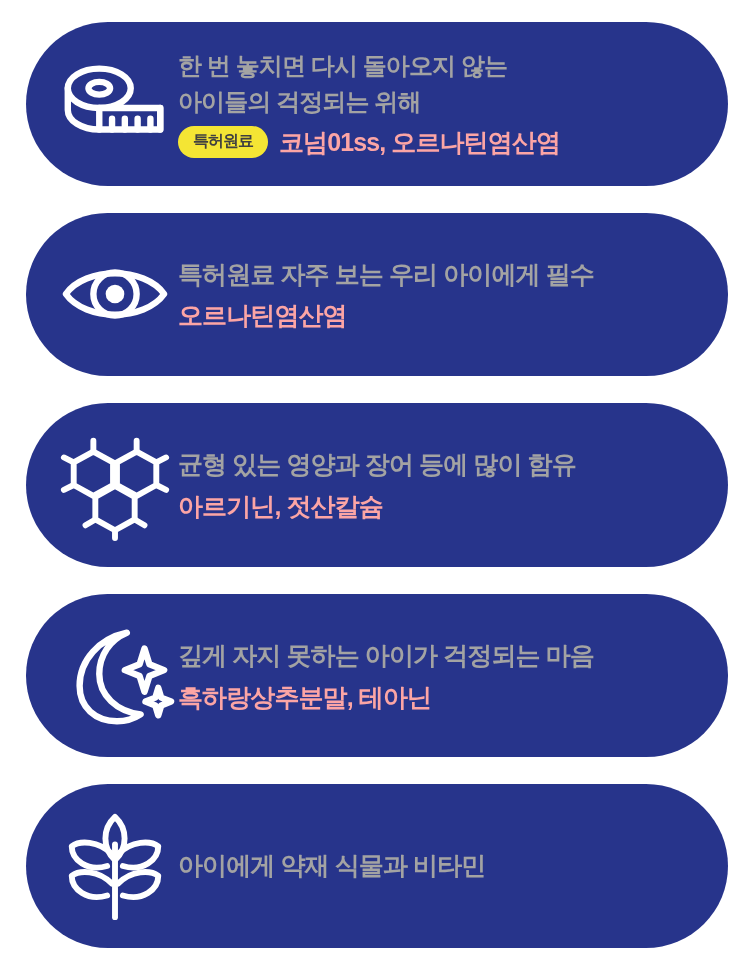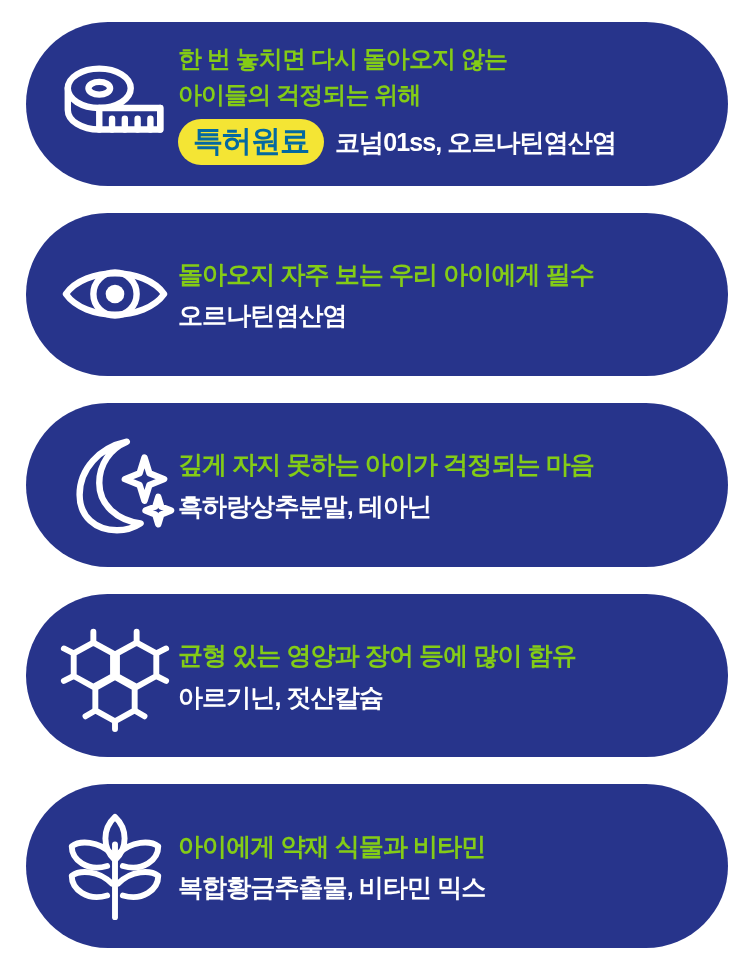--- a/index.html
+++ b/index.html
@@ -57,50 +57,50 @@
     flex: 1 1 auto;
     min-width: 0;
     display: flex;
     flex-direction: column;
     justify-content: center;
     gap: 2px;
     padding-left: 4px;
   }
 
   .headline {
-    color: #84cc16;
+    color: #a3a3a3;
     font-size: 25px;
     font-weight: 700;
     line-height: 1.42;
     letter-spacing: -0.9px;
     white-space: nowrap;
   }
 
   .ingredients-row {
     display: flex;
     align-items: center;
     gap: 11px;
     margin-top: 5px;
     white-space: nowrap;
   }
 
   .ingredient-badge {
     display: inline-block;
     background: #f4e534;
-    color: #0369a1;
-    font-size: 30px;
+    color: #404040;
+    font-size: 16px;
     font-weight: 700;
     letter-spacing: -1px;
     line-height: 1;
     padding: 7px 15px 9px 15px;
     border-radius: 999px;
   }
 
   .ingredients {
-    color: #ffffff;
+    color: #fca5a5;
     font-size: 25px;
     font-weight: 700;
     line-height: 1.3;
     letter-spacing: -0.9px;
   }
 
   .card-1 .headline { font-size: 24px; }
   .card-1 .ingredients { font-size: 25px; }
 </style>
 </head>
@@ -131,74 +131,71 @@
 
   <div class="benefit-card card-2">
     <div class="card-icon">
       <svg viewBox="0 0 120 112" fill="none" stroke="#ffffff" stroke-width="6.5" stroke-linecap="round" stroke-linejoin="round">
         <path d="M10 56 C30 28 90 28 110 56 C90 84 30 84 10 56 Z"></path>
         <circle cx="60" cy="56" r="22"></circle>
         <circle cx="60" cy="56" r="9.5" fill="#ffffff" stroke="none"></circle>
       </svg>
     </div>
     <div class="card-text">
-      <div class="headline">돌아오지 자주 보는 우리 아이에게 필수</div>
+      <div class="headline">특허원료 자주 보는 우리 아이에게 필수</div>
       <div class="ingredients-row">
         <span class="ingredients">오르나틴염산염</span>
-      </div>
-    </div>
-  </div>
-
-  <div class="benefit-card card-3">
-    <div class="card-icon">
-      <svg viewBox="0 0 120 112" fill="none" stroke="#ffffff" stroke-width="6.5" stroke-linecap="round" stroke-linejoin="round">
-        <path d="M72 12 C44 18 24 40 24 66 C24 88 40 102 62 102 C72 102 80 99 86 95
-                 C62 92 44 76 44 54 C44 35 55 19 72 12 Z"></path>
-        <path d="M90 28 L95 44 L110 50 L95 56 L90 72 L85 56 L70 50 L85 44 Z"></path>
-        <path d="M104 68 L107 78 L117 82 L107 86 L104 96 L101 86 L91 82 L101 78 Z"></path>
-      </svg>
-    </div>
-    <div class="card-text">
-      <div class="headline">깊게 자지 못하는 아이가 걱정되는 마음</div>
-      <div class="ingredients-row">
-        <span class="ingredients">흑하랑상추분말, 테아닌</span>
       </div>
     </div>
   </div>
 
   <div class="benefit-card card-4">
     <div class="card-icon">
       <svg viewBox="0 0 120 112" fill="none" stroke="#ffffff" stroke-width="6" stroke-linecap="round" stroke-linejoin="round">
         <path d="M38 22 L18 33 L18 56 L38 67 L58 56 L58 33 Z"></path>
         <path d="M82 22 L62 33 L62 56 L82 67 L102 56 L102 33 Z"></path>
         <path d="M60 57 L40 68 L40 91 L60 102 L80 91 L80 68 Z"></path>
         <path d="M38 22 L38 11 M18 33 L8 28 M18 56 L8 61 M82 22 L82 11 M102 33 L112 28
                  M102 56 L112 61 M40 91 L30 97 M80 91 L90 97 M60 102 L60 110"></path>
       </svg>
     </div>
     <div class="card-text">
       <div class="headline">균형 있는 영양과 장어 등에 많이 함유</div>
       <div class="ingredients-row">
         <span class="ingredients">아르기닌, 젓산칼슘</span>
+      </div>
+    </div>
+  </div>
+
+  <div class="benefit-card card-3">
+    <div class="card-icon">
+      <svg viewBox="0 0 120 112" fill="none" stroke="#ffffff" stroke-width="6.5" stroke-linecap="round" stroke-linejoin="round">
+        <path d="M72 12 C44 18 24 40 24 66 C24 88 40 102 62 102 C72 102 80 99 86 95
+                 C62 92 44 76 44 54 C44 35 55 19 72 12 Z"></path>
+        <path d="M90 28 L95 44 L110 50 L95 56 L90 72 L85 56 L70 50 L85 44 Z"></path>
+        <path d="M104 68 L107 78 L117 82 L107 86 L104 96 L101 86 L91 82 L101 78 Z"></path>
+      </svg>
+    </div>
+    <div class="card-text">
+      <div class="headline">깊게 자지 못하는 아이가 걱정되는 마음</div>
+      <div class="ingredients-row">
+        <span class="ingredients">흑하랑상추분말, 테아닌</span>
       </div>
     </div>
   </div>
 
   <div class="benefit-card card-5">
     <div class="card-icon">
       <svg viewBox="0 0 120 112" fill="none" stroke="#ffffff" stroke-width="6" stroke-linecap="round" stroke-linejoin="round">
         <path d="M60 108 L60 34"></path>
         <path d="M60 6 C73 18 73 38 60 50 C47 38 47 18 60 6 Z"></path>
         <path d="M57 44 C43 30 24 30 16 36 C16 50 32 62 52 56"></path>
         <path d="M63 44 C77 30 96 30 104 36 C104 50 88 62 68 56"></path>
         <path d="M57 74 C43 60 24 60 16 66 C16 80 32 92 52 86"></path>
         <path d="M63 74 C77 60 96 60 104 66 C104 80 88 92 68 86"></path>
       </svg>
     </div>
     <div class="card-text">
       <div class="headline">아이에게 약재 식물과 비타민</div>
-      <div class="ingredients-row">
-        <span class="ingredients">복합황금추출물, 비타민 믹스</span>
-      </div>
     </div>
   </div>
 
 </div>
 
 </body></html>

